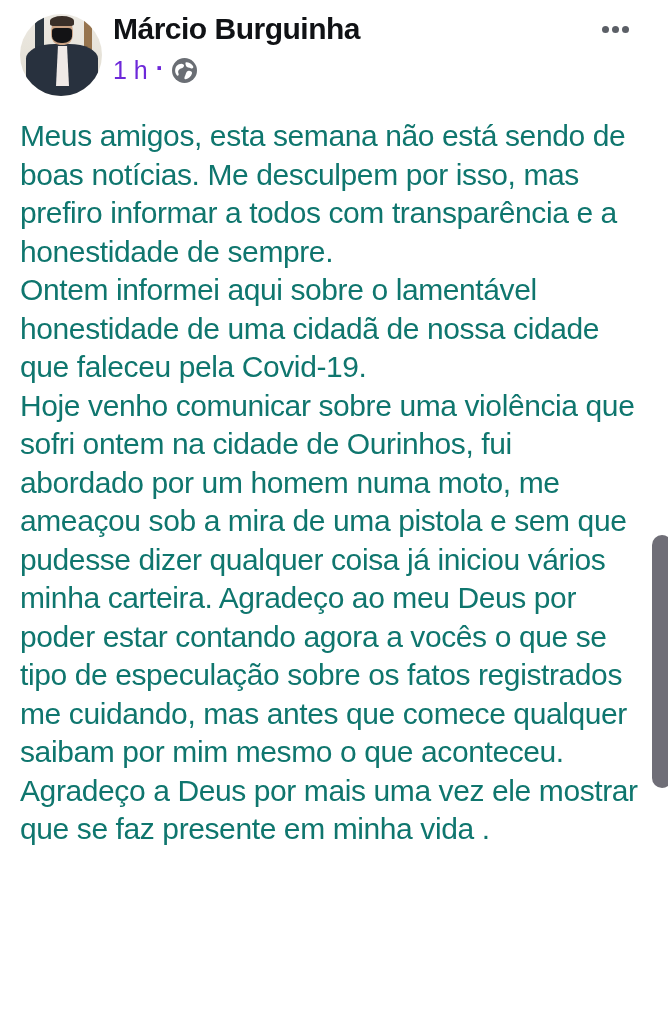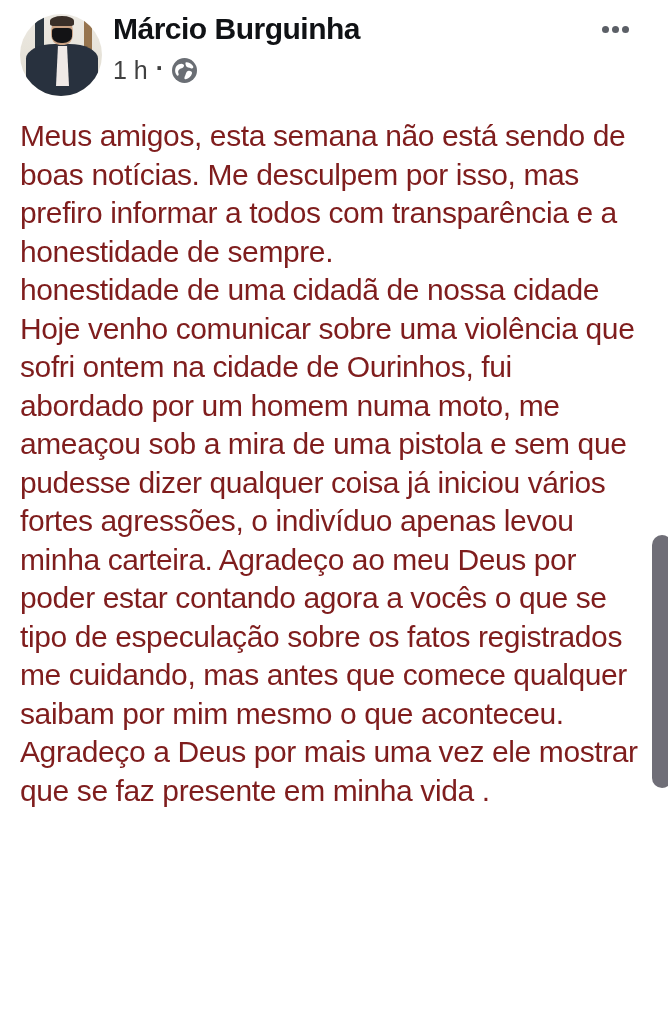--- a/index.html
+++ b/index.html
@@ -89,21 +89,21 @@
     color: #101215;
     white-space: nowrap;
     cursor: pointer;
   }
   .meta-row {
     position: absolute;
     left: 113px; top: 56px;
     display: flex;
     align-items: center;
     gap: 8px;
-    color: #404040;
+    color: #6d28d9;
     font-size: 25px;
   }
   .meta-row .sep {
     font-weight: bold;
     line-height: 1;
     padding-bottom: 4px;
   }
   .globe {
     width: 25px; height: 25px;
     display: block;
@@ -122,21 +122,21 @@
     width: 7px; height: 7px;
     border-radius: 50%;
     background: #5b5f66;
   }
 
   
   .post-body {
     position: absolute;
     left: 20px; top: 117px;
     width: 640px;
-    color: #7f1d1d;
+    color: #0f766e;
     font-size: 30px;
     line-height: 38.5px;
     letter-spacing: -0.4px;
   }
   .post-line {
     white-space: nowrap;
   }
 
   
   .scrollbar-thumb {
@@ -183,27 +183,28 @@
       <span class="dot"></span>
     </div>
 
   </div>
 
   <div class="post-body">
       <div class="post-line">Meus amigos, esta semana não está sendo de</div>
       <div class="post-line">boas notícias. Me desculpem por isso, mas</div>
       <div class="post-line">prefiro informar a todos com transparência e a</div>
       <div class="post-line">honestidade de sempre.</div>
+      <div class="post-line">Ontem informei aqui sobre o lamentável</div>
       <div class="post-line">honestidade de uma cidadã de nossa cidade</div>
+      <div class="post-line">que faleceu pela Covid-19.</div>
       <div class="post-line">Hoje venho comunicar sobre uma violência que</div>
       <div class="post-line">sofri ontem na cidade de Ourinhos, fui</div>
       <div class="post-line">abordado por um homem numa moto, me</div>
       <div class="post-line">ameaçou sob a mira de uma pistola e sem que</div>
       <div class="post-line">pudesse dizer qualquer coisa já iniciou vários</div>
-      <div class="post-line">fortes agressões, o indivíduo apenas levou</div>
       <div class="post-line">minha carteira. Agradeço ao meu Deus por</div>
       <div class="post-line">poder estar contando agora a vocês o que se</div>
       <div class="post-line">tipo de especulação sobre os fatos registrados</div>
       <div class="post-line">me cuidando, mas antes que comece qualquer</div>
       <div class="post-line">saibam por mim mesmo o que aconteceu.</div>
       <div class="post-line">Agradeço a Deus por mais uma vez ele mostrar</div>
       <div class="post-line">que se faz presente em minha vida .</div>
     </div>
 
   <div class="scrollbar-thumb"></div>

